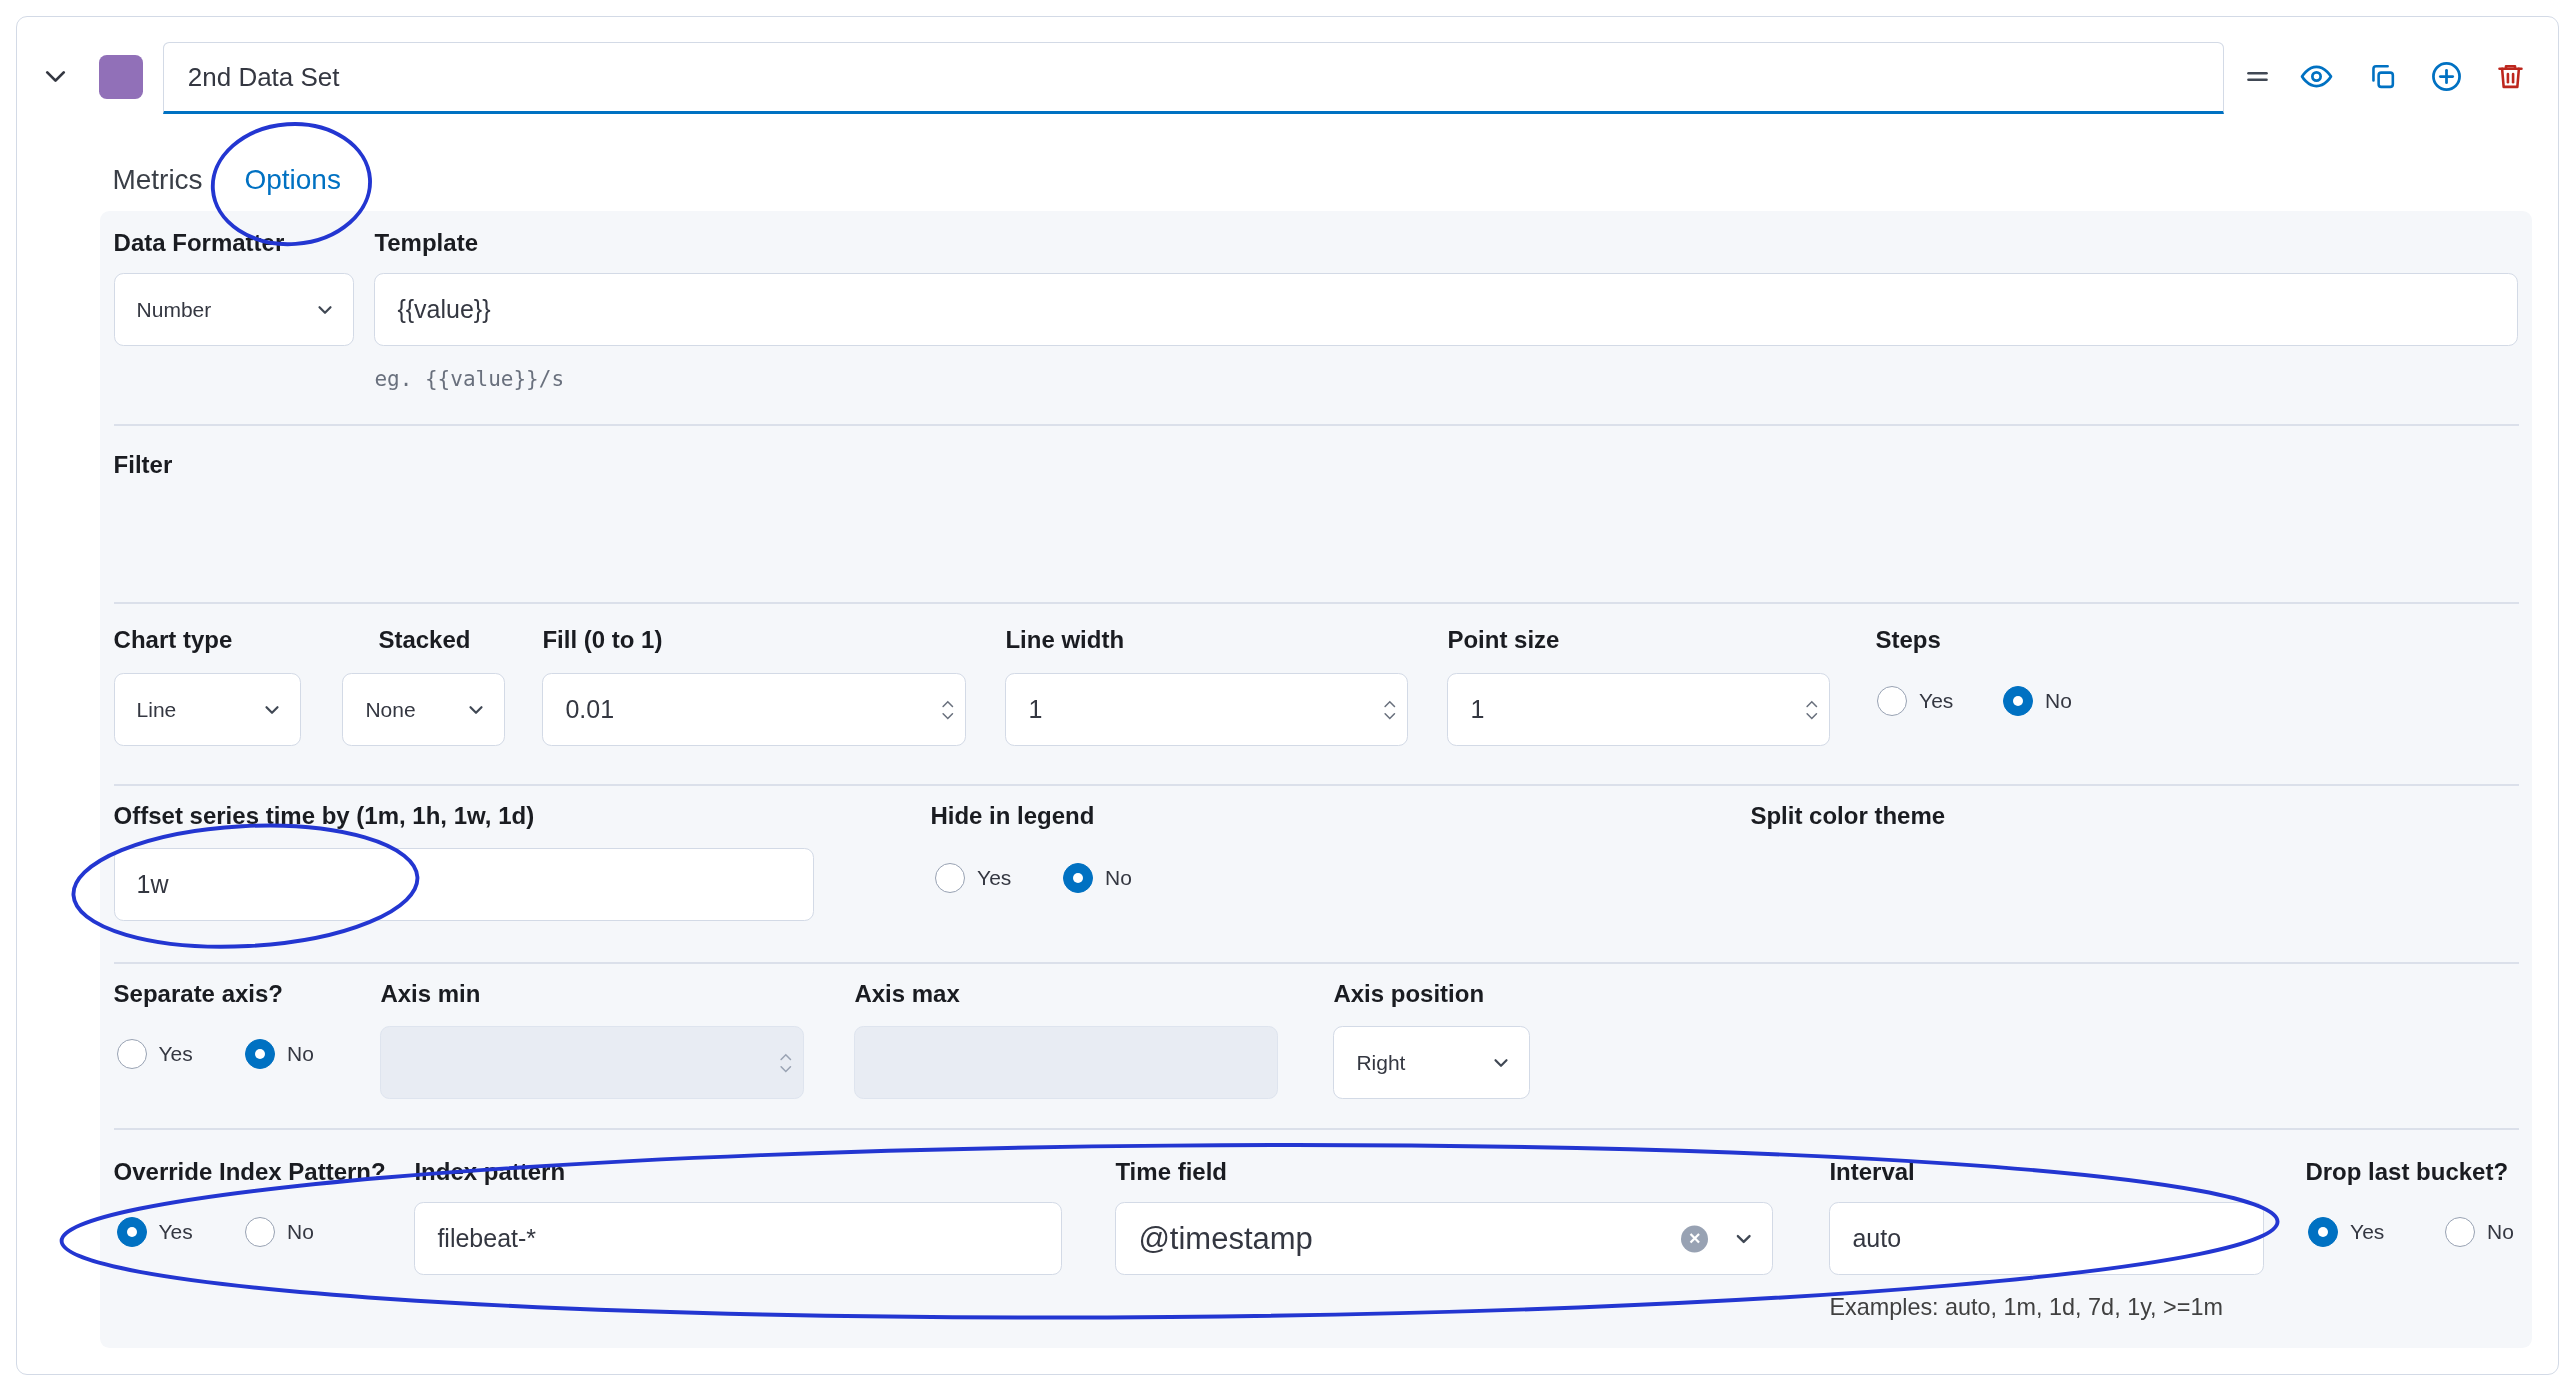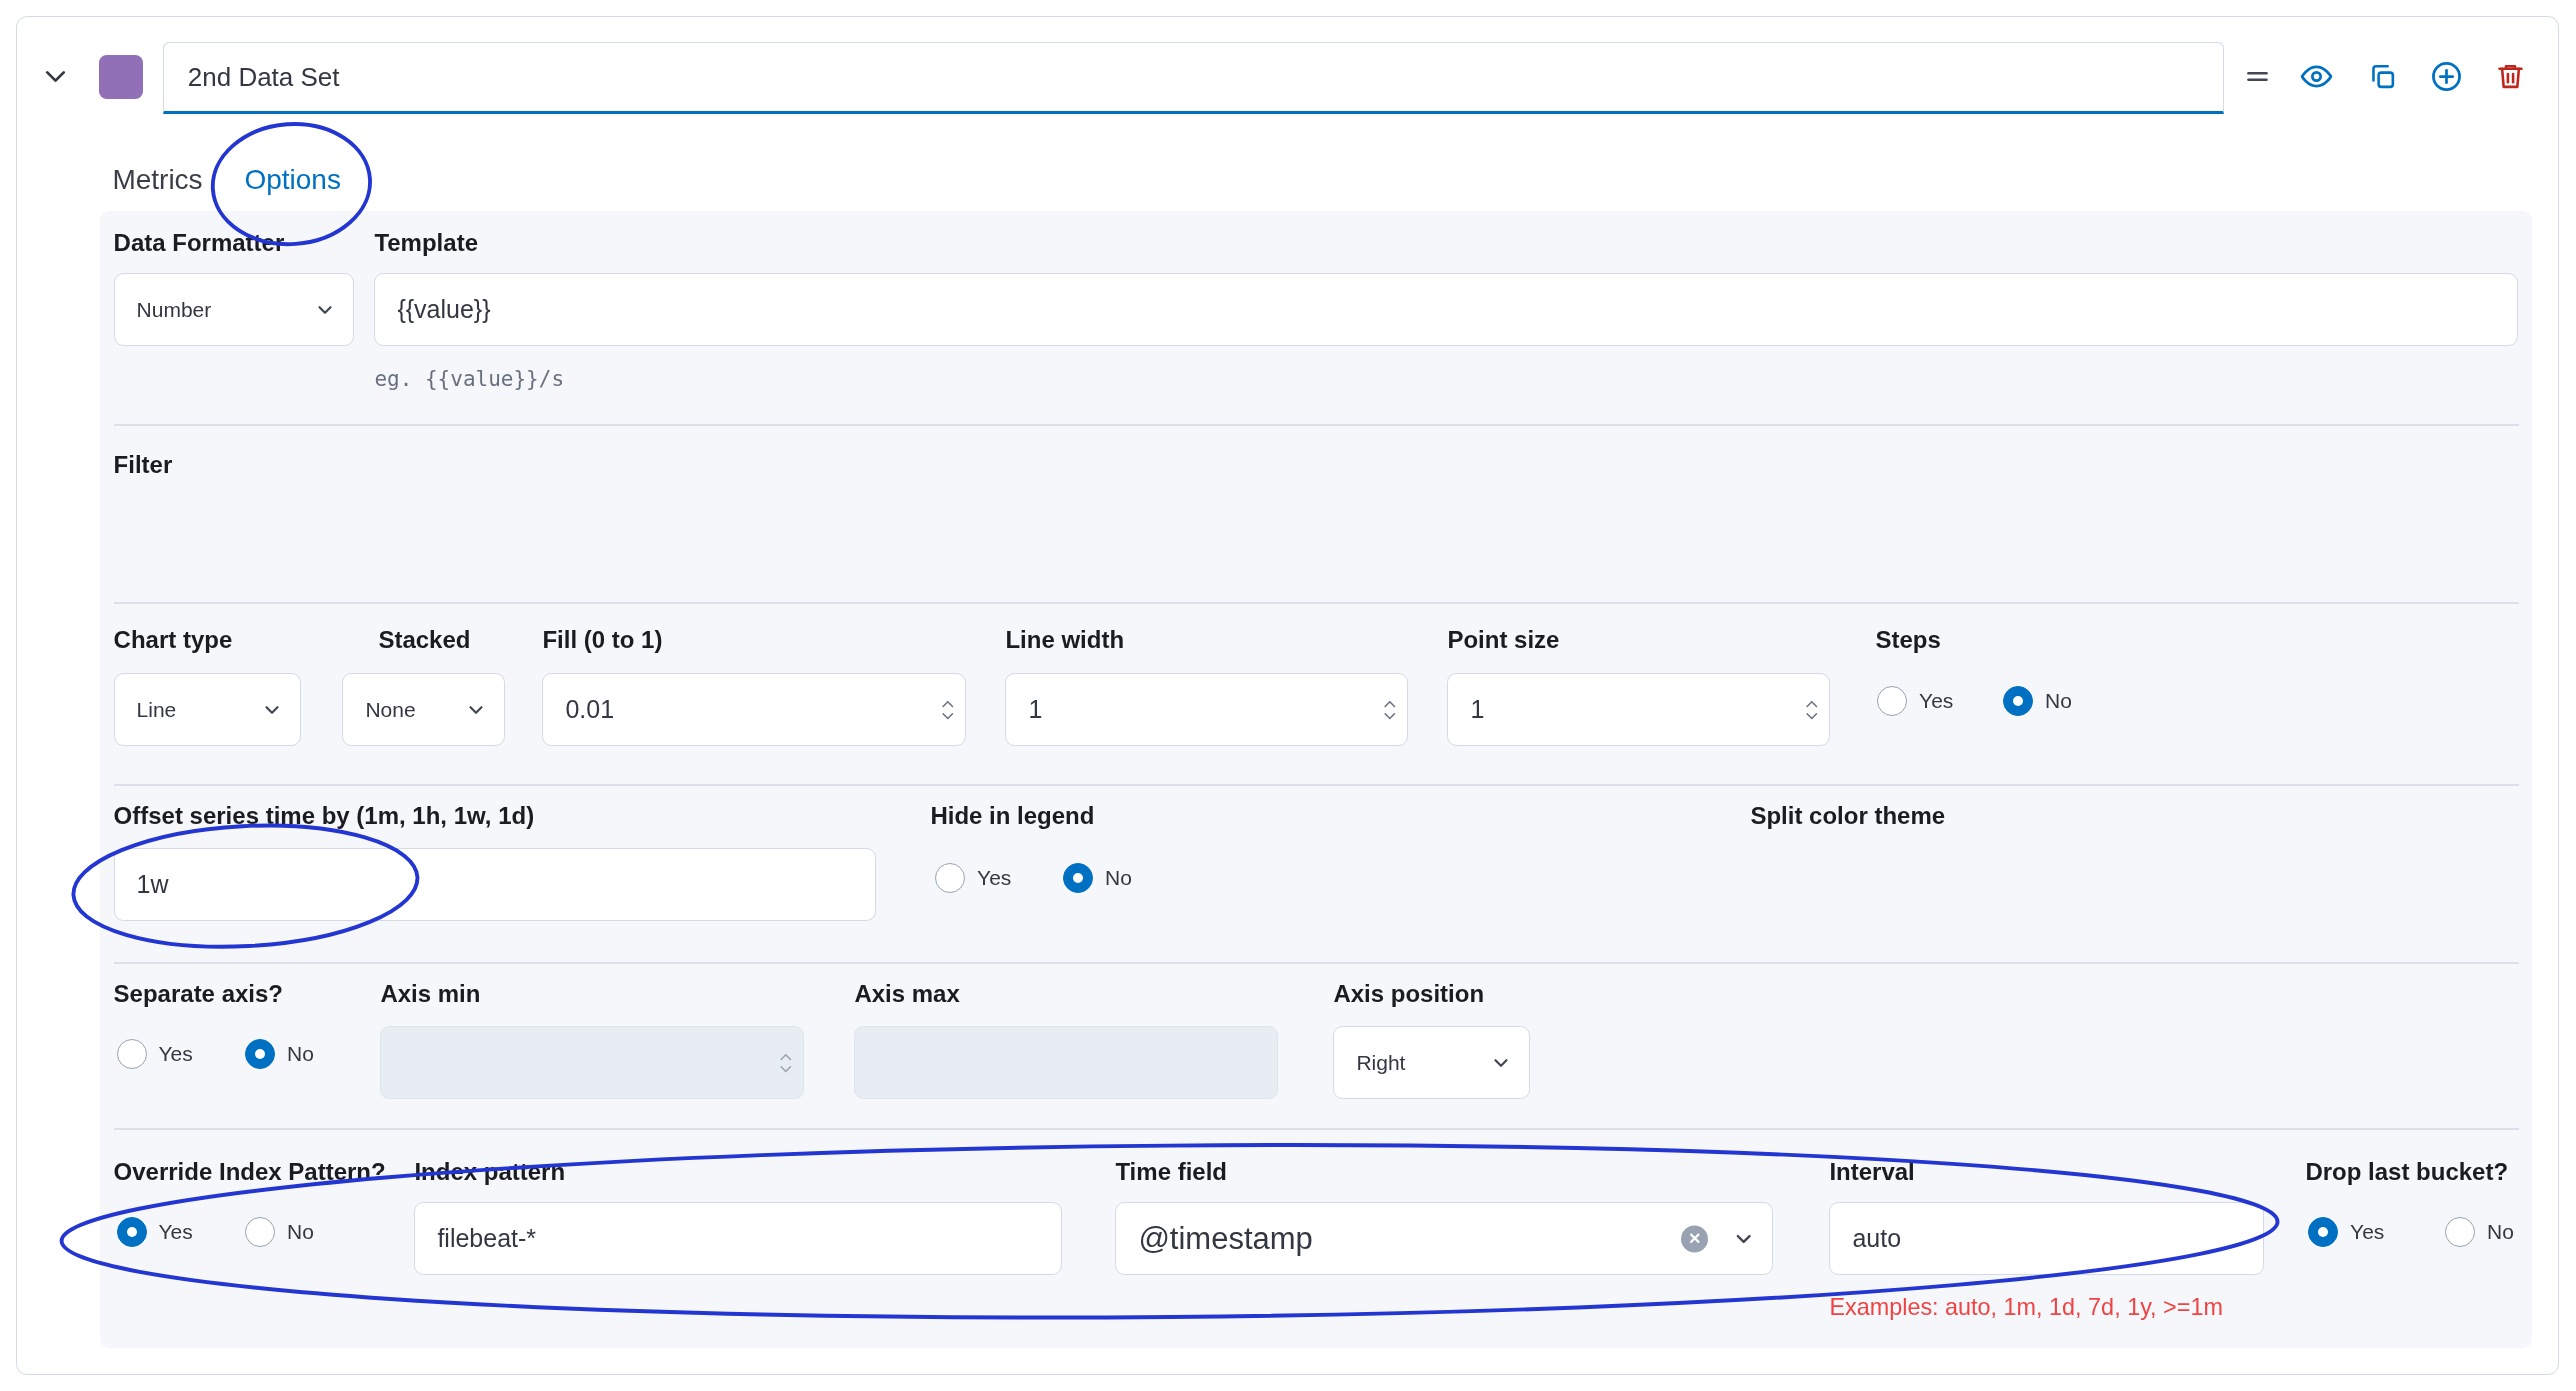--- a/index.html
+++ b/index.html
@@ -59,21 +59,21 @@
   .radio-opt { position:absolute; display:flex; align-items:center; gap:11.7px; cursor:pointer; }
   .radio { width:30px; height:30px; border-radius:50%; background:#fff;
     border:1.6px solid #98a2b3; position:relative; flex:0 0 auto; }
   .radio.checked { background:#0071c2; border-color:#0071c2; }
   .radio.checked::after { content:''; position:absolute; left:50%; top:50%;
     transform:translate(-50%,-50%); width:10px; height:10px; border-radius:50%; background:#fff; }
   .radio-label { font-size:21px; color:#343741; }
 
   .hint-mono { position:absolute; font-family:"DejaVu Sans Mono", monospace;
     font-size:21px; color:#69707d; white-space:nowrap; }
-  .hint { position:absolute; font-size:23.4px; color:#ef4444; white-space:nowrap; }
+  .hint { position:absolute; font-size:23.4px; color:#404040; white-space:nowrap; }
 
   .annotations { position:absolute; left:0; top:0; pointer-events:none; z-index:50; }
 </style>
 </head>
 <body>
 
 <div class="card">
 
   <div class="icon-box" style="left:21px; top:42px;">
     <svg width="33" height="33" viewBox="0 0 24 24" fill="none" stroke="#343741" stroke-width="2" stroke-linecap="round" stroke-linejoin="round">
@@ -215,21 +215,21 @@
       <span class="radio checked"></span>
       <span class="radio-label">No</span>
     </label>
 
     <div class="divider" style="top:573px;"></div>
 
     <div class="label" style="left:13.2px; top:591px;">Offset series time by (1m, 1h, 1w, 1d)</div>
     <div class="label" style="left:830px; top:591px;">Hide in legend</div>
     <div class="label" style="left:1650px; top:591px;">Split color theme</div>
 
-    <div class="control" style="left:13.2px; top:637px; width:762px;">
+    <div class="control" style="left:13.2px; top:637px; width:700px;">
       <input class="text-input" type="text" value="1w" style="">
     </div>
 
     <label class="radio-opt" style="left:835px; top:652px;">
       <span class="radio"></span>
       <span class="radio-label">Yes</span>
     </label>
     <label class="radio-opt" style="left:963px; top:652px;">
       <span class="radio checked"></span>
       <span class="radio-label">No</span>

